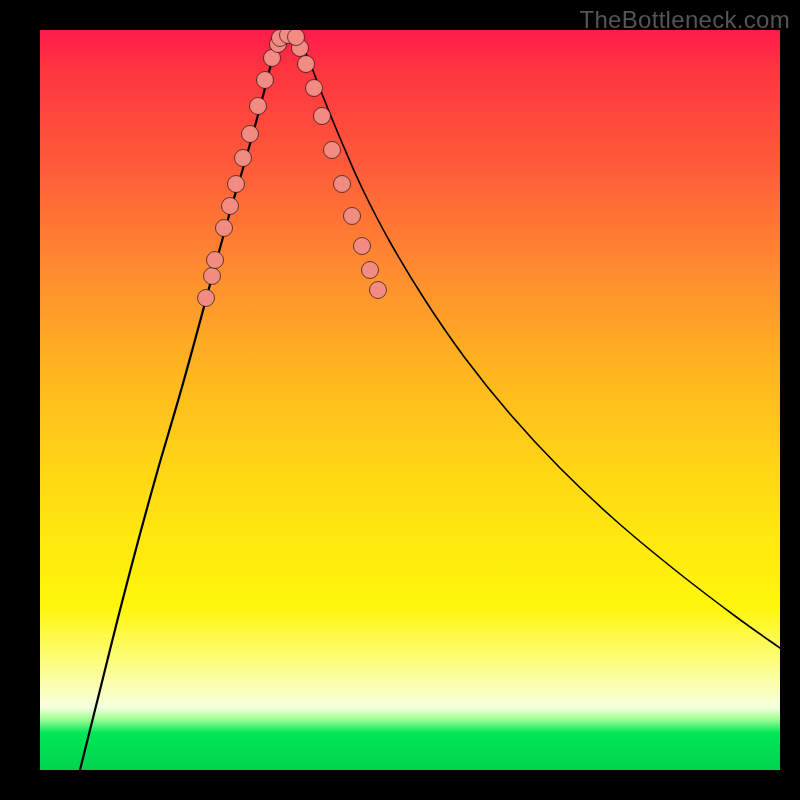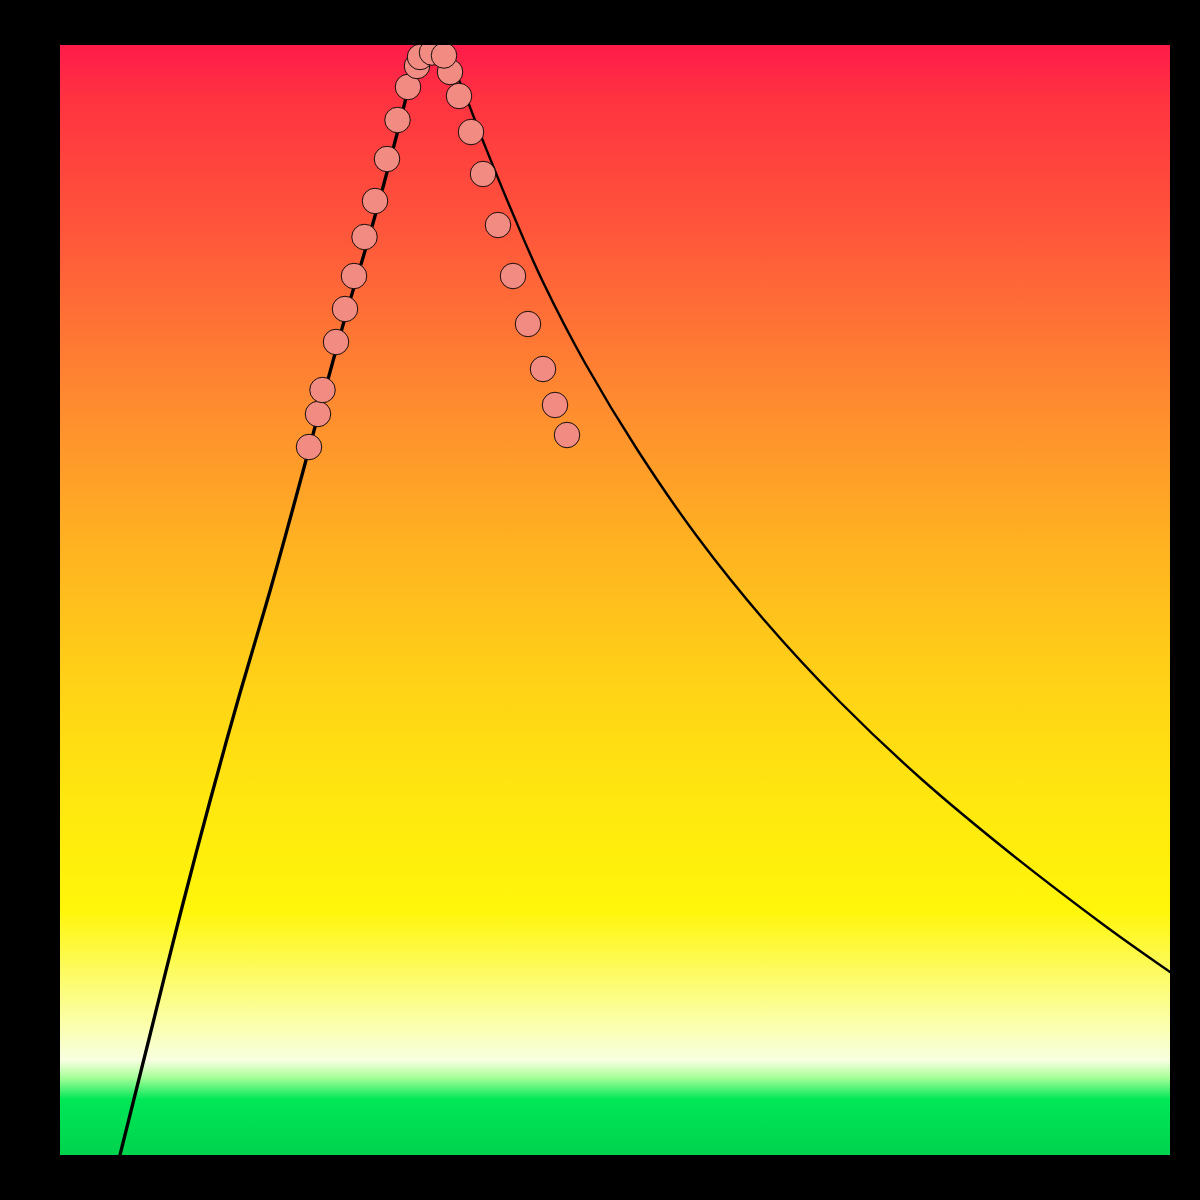--- a/index.html
+++ b/index.html
@@ -53,20 +53,21 @@
   svg {
     position: absolute;
     left: 0;
     top: 0;
   }
 </style>
 </head>
 <body>
 
 <div class="frame">
+  <div class="watermark">TheBottleneck.com</div>
   <div class="plot">
     <svg id="svg" width="740" height="740" viewBox="0 0 740 740">
         <path d="M 40 740 C 43.6 725.6, 52.8 688.8, 60 660 C 67.2 631.2, 72.8 608.08, 80 580 C 87.2 551.92, 92.8 530.64, 100 504 C 107.2 477.36, 112.8 457.2, 120 432 C 127.2 406.8, 133.7 385.96, 140 364 C 146.3 342.04, 149.96 328.36, 155 310 C 160.04 291.64, 163.5 278.56, 168 262 C 172.5 245.44, 175.68 233.66, 180 218 C 184.32 202.34, 187.68 189.94, 192 175 C 196.32 160.06, 199.86 149.22, 204 135 C 208.14 120.78, 211.22 109.86, 215 96 C 218.78 82.14, 221.94 69.88, 225 58 C 228.06 46.120000000000005, 229.66 39, 232 30 C 234.34 21, 236.92 11.96, 238 8" fill="none" stroke="#000000" stroke-width="2.2" stroke-linecap="round"></path>
         <path d="M 258 8 C 259.8 11.6, 263.68 17.92, 268 28 C 272.32 38.08, 276.24 49.6, 282 64 C 287.76 78.4, 292.8 91.08, 300 108 C 307.2 124.92, 313 139.28, 322 158 C 331 176.72, 338.66 191.84, 350 212 C 361.34 232.16, 371.5 249.12, 385 270 C 398.5 290.88, 409.7 307.48, 425 328 C 440.3 348.52, 452.9 364.2, 470 384 C 487.1 403.8, 501.1 418.92, 520 438 C 538.9 457.08, 554.3 471.64, 575 490 C 595.7 508.36, 613.4 522.72, 635 540 C 656.6 557.28, 676.1 571.96, 695 586 C 713.9 600.04, 731.9 612.24, 740 618" fill="none" stroke="#000000" stroke-width="1.6" stroke-linecap="round"></path>
         <path d="M 232 22 C 233.08 19.84, 235.84 13.24, 238 10 C 240.16 6.76, 241.84 5.08, 244 4 C 246.16 2.92, 247.84 2.92, 250 4 C 252.16 5.08, 253.84 6.76, 256 10 C 258.16 13.24, 260.92 19.84, 262 22" fill="none" stroke="#000000" stroke-width="2.2" stroke-linecap="round"></path>
         <g>
           <circle cx="166" cy="268" r="8.5" fill="#f28b82" stroke="#000000" stroke-width="0.6"></circle>
           <circle cx="172" cy="246" r="8.5" fill="#f28b82" stroke="#000000" stroke-width="0.6"></circle>
           <circle cx="175" cy="230" r="8.5" fill="#f28b82" stroke="#000000" stroke-width="0.6"></circle>
           <circle cx="184" cy="198" r="8.5" fill="#f28b82" stroke="#000000" stroke-width="0.6"></circle>

